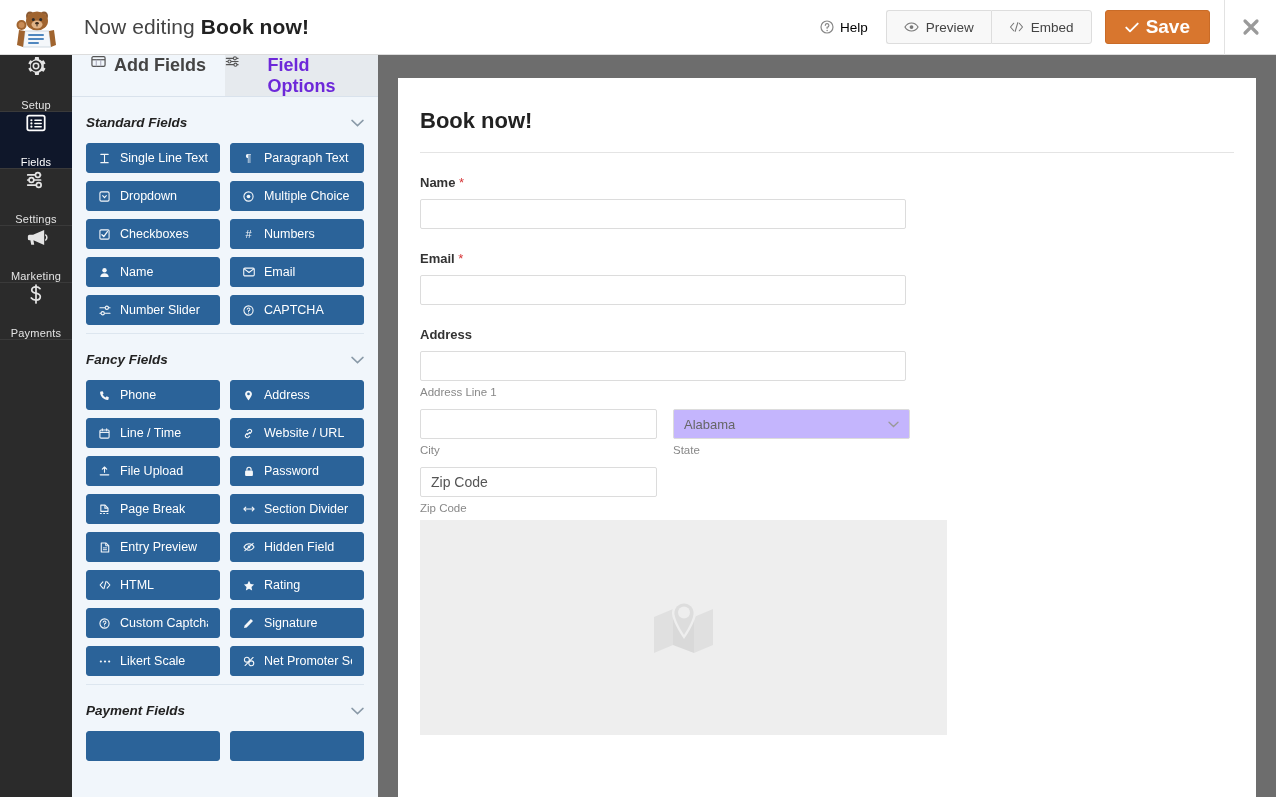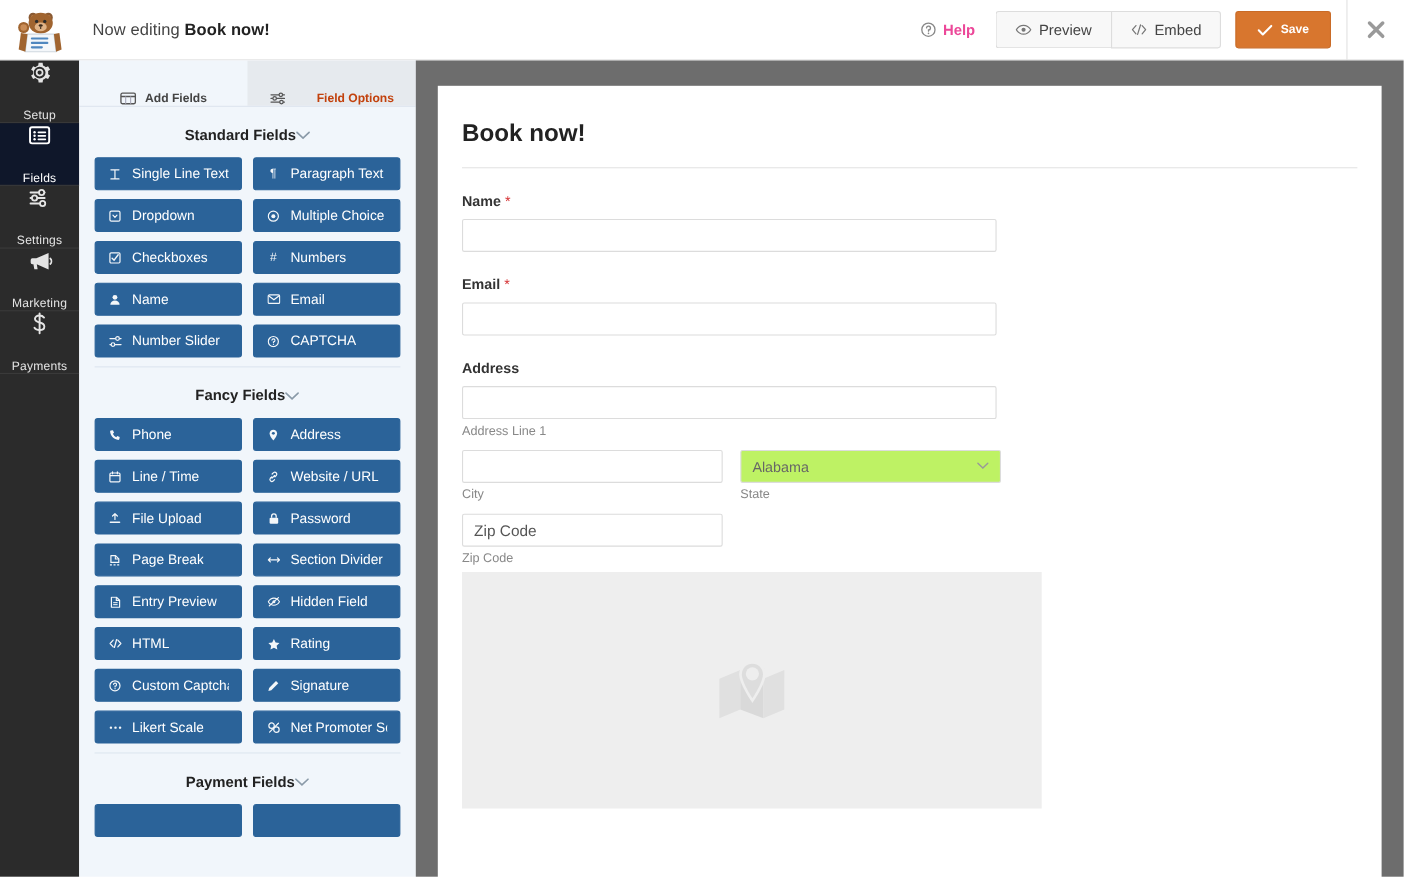--- a/index.html
+++ b/index.html
@@ -15,44 +15,44 @@
     position: absolute; left: 0; top: 0; width: 1276px; height: 55px;
     background: #ffffff; border-bottom: 1px solid #ddd;
     display: flex; align-items: center;
   }
   .logo-box {
     width: 72px; height: 55px;
     display: flex; align-items: center; justify-content: center;
     flex: 0 0 72px;
   }
   .topbar-title {
-    margin-left: 12px; font-size: 15px; color: #444; letter-spacing: .1px;
+    margin-left: 12px; font-size: 21px; color: #444; letter-spacing: .1px;
   }
   .topbar-title b { color: #222; font-weight: bold; }
   .topbar-right {
     margin-left: auto; display: flex; align-items: center; height: 55px;
   }
   .help-btn {
     display: flex; align-items: center; gap: 6px;
-    font-size: 13.5px; color: #ec4899; padding: 0 18px; cursor: pointer; font-weight: bold;
+    font-size: 13.5px; color: #000000; padding: 0 18px; cursor: pointer;
   }
   .btn-group { display: flex; }
   .ghost-btn {
     display: flex; align-items: center; justify-content: center; gap: 7px;
     height: 34px; padding: 0 17px;
     background: #f8f8f8; border: 1px solid #ddd;
     font-size: 13.5px; color: #444; cursor: pointer;
   }
   .ghost-btn:first-child { border-radius: 3px 0 0 3px; border-right: none; }
   .ghost-btn:last-child { border-radius: 0 3px 3px 0; }
   .save-btn {
     display: flex; align-items: center; justify-content: center; gap: 7px;
     height: 34px; padding: 0 19px; margin-left: 13px;
     background: #d8762e; border: 1px solid #c96b27; border-radius: 3px;
-    font-size: 11px; color: #fff; font-weight: bold; cursor: pointer;
+    font-size: 19px; color: #fff; font-weight: bold; cursor: pointer;
   }
   .close-x {
     width: 52px; height: 55px; display: flex; align-items: center;
     justify-content: center; border-left: 1px solid #e2e2e2;
     margin-left: 14px; cursor: pointer;
   }
 
   
   .rail {
     position: absolute; left: 0; top: 55px; width: 72px; height: 742px;
@@ -67,30 +67,31 @@
   .rail-item.active { background: #0f172a; color: #fff; }
   .rail-label { font-size: 11px; letter-spacing: .2px; }
 
   
   .panel {
     position: absolute; left: 72px; top: 55px; width: 306px; height: 742px;
     background: #f1f6fb; overflow: hidden;
   }
   .tabs { display: flex; height: 42px; border-bottom: 1px solid #d9e2ec; }
   .tab {
-    flex: 1; display: flex; align-items: flex-end; justify-content: center; gap: 8px;
-    font-size: 11px; font-weight: bold; color: #444; cursor: pointer;
+    flex: 1; display: flex; align-items: flex-start; justify-content: center; gap: 8px;
+    font-size: 18px; font-weight: bold; color: #444; cursor: pointer;
   }
   .tab.active { background: #f1f6fb; }
-  .tab.inactive { background: #e6eaee; color: #c2410c; gap: 28px; }
+  .tab.inactive { background: #e6eaee; color: #6d28d9; gap: 28px; }
 
   .panel-body { padding: 0 14px; }
   .section-head {
-    display: flex; align-items: center; justify-content: center;
+    display: flex; align-items: center; justify-content: space-between;
     padding: 18px 0 13px 0;
+    font-style: italic;
   }
   .section-head.bordered { border-top: 1px solid #dde6ef; margin-top: 8px; }
   .section-title { font-size: 13.5px; font-weight: bold; color: #222; }
   .chev { color: #8a9aa8; font-size: 12px; }
 
   .field-grid {
     display: grid; grid-template-columns: 1fr 1fr; gap: 8px 10px;
   }
   .field-btn {
     height: 30px; background: #2b6399; border: 1px solid #2b6399;
@@ -132,21 +133,21 @@
     border-radius: 2px; background: #fff;
   }
   .inp.full { width: 486px; }
   .sub-label {
     font-size: 11.5px; color: #888; margin-top: 5px; display: block;
   }
   .row2 { display: flex; gap: 16px; }
   .inp-sm { width: 237px; height: 30px; border: 1px solid #dcdcdc; border-radius: 2px; background: #fff; }
   .sel-sm {
     width: 237px; height: 30px; border: 1px solid #dcdcdc; border-radius: 2px;
-    background: #bef264; display: flex; align-items: center;
+    background: #c4b5fd; display: flex; align-items: center;
     padding: 0 10px; font-size: 13px; color: #666;
   }
   .sel-sm .cv { margin-left: auto; color: #999; font-size: 11px; }
   .inp-zip {
     width: 237px; height: 30px; border: 1px solid #dcdcdc; border-radius: 2px;
     background: #fff; display: flex; align-items: center; padding: 0 10px;
     font-size: 14px; color: #555;
   }
   .map-ph {
     width: 527px; height: 215px; background: #eeeeee;

